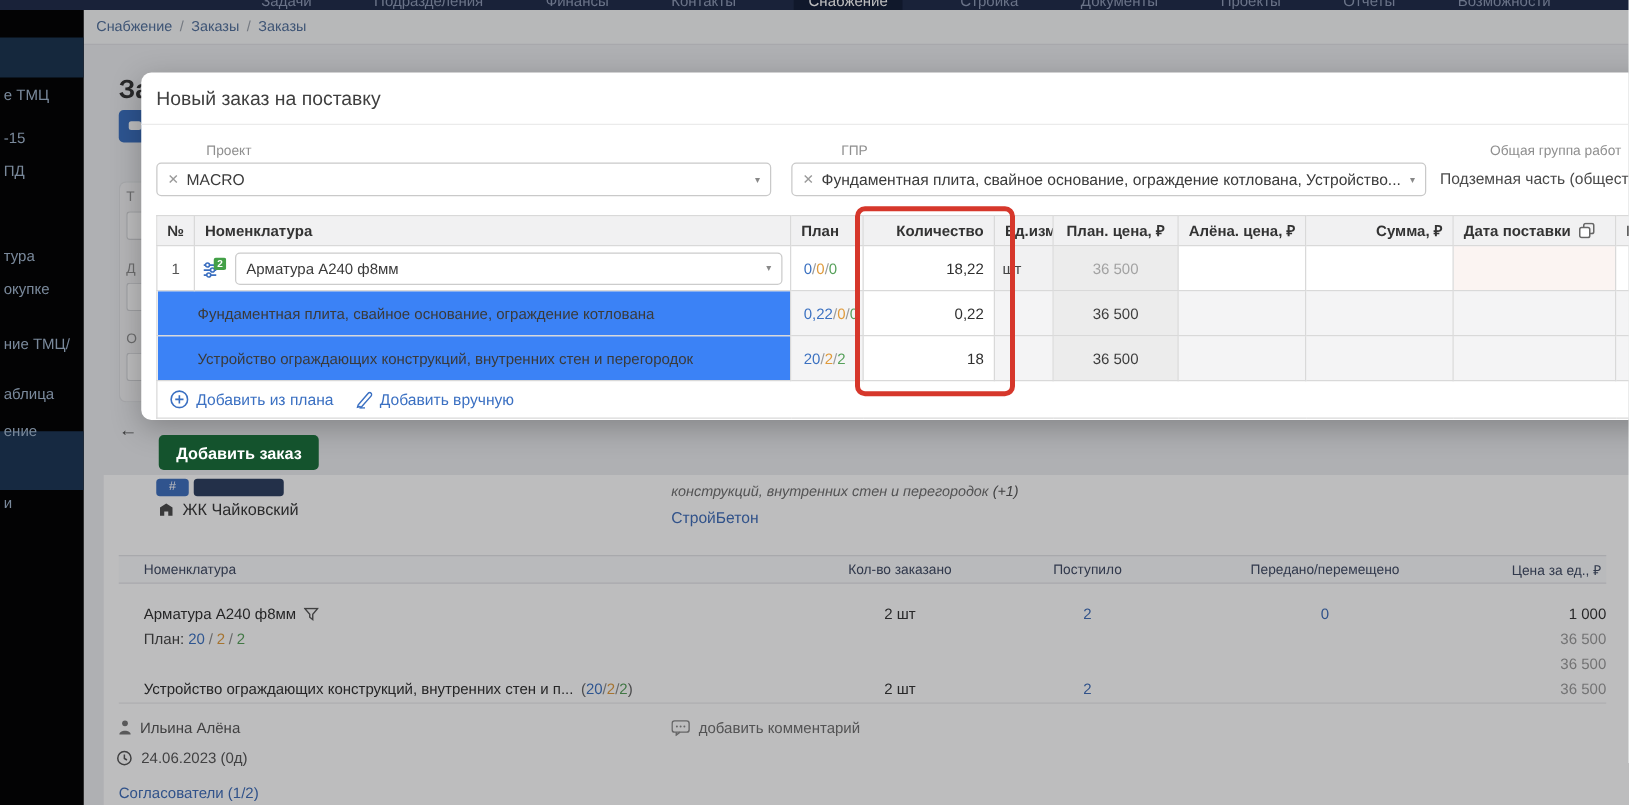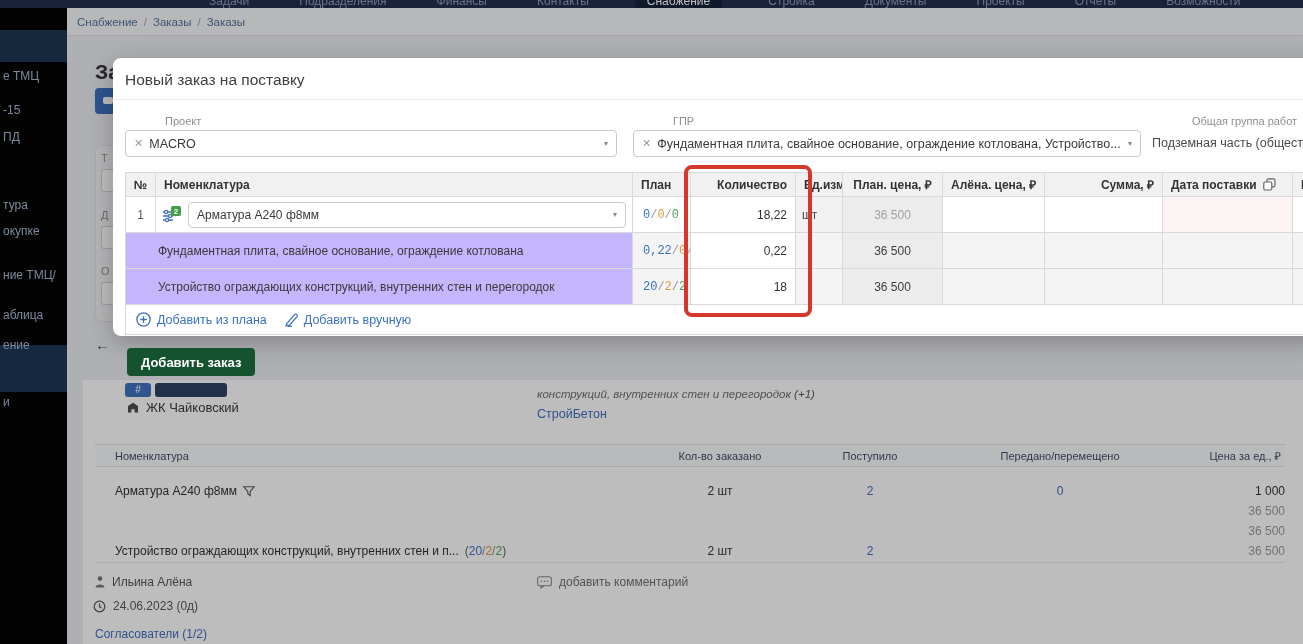--- a/index.html
+++ b/index.html
@@ -81,31 +81,31 @@
   th.th-num { text-align:center; padding:0 2px; }
   th.th-qty, th.th-sum { text-align:right; }
   th.th-pprice, th.th-fact { text-align:center; }
   th.th-date .th-date-inner { display:flex; align-items:center; gap:6px; }
   td.c-num { text-align:center; color:#555; }
   td.c-nomen { padding:0 6px; }
   .nomen-inner { display:flex; align-items:center; gap:7px; }
   .select-box { flex:1; height:26px; border:1px solid #ccc; border-radius:4px; display:flex; align-items:center; padding:0 8px; gap:6px; }
   .select-box .sel-text { flex:1; color:#3a3a3a; white-space:nowrap; overflow:hidden; }
   .select-box .caret { color:#888; font-size:8px; }
-  td.c-plan { padding-left:10px; white-space:nowrap;font-family:Liberation Mono, monospace; }
+  td.c-plan { padding-left:10px; white-space:nowrap; }
   .plan3 .s { color:#999; }
   .plan3 .b { color:#3b71c1; } .plan3 .o { color:#e09a3a; } .plan3 .g { color:#55a05a; }
   td.c-qty { text-align:right; padding-right:8px; background:#fff; color:#2f2f2f; }
   td.c-unit { padding-left:6px; background:#f1f1f2; color:#444; }
   td.c-pprice { text-align:center; background:#ececec; }
   tr.r1 td.c-pprice { color:#a2a2a2; }
   tr.sub td.c-pprice { color:#3d3d3d; }
   td.c-date-pink { background:#fbf4f2; }
   tr.sub td.bg { background:#f4f4f5; }
-  tr.sub td.c-name2 { background:#c4b5fd; padding-left:32px; color:#3a3a3a; }
+  tr.sub td.c-name2 { background:#3b82f6; padding-left:32px; color:#3a3a3a; }
   tr.links-row td { height:30px; border:1px solid #d9d9d9; padding:0 10px; }
   .links-inner { display:flex; align-items:center; gap:18px; }
   .add-link { display:flex; align-items:center; gap:6px; color:#3b70c2; font-size:12.5px; }
   .red-box { position:absolute; left:571px; top:107px; width:128px; height:152px; border:4px solid #d6372b; border-radius:8px; pointer-events:none; }
 
   .submit-btn { position:absolute; left:127px; top:348px; height:28px; padding:0 14px; background:#14532d; color:#fff; border:none; border-radius:4px; font-size:13px; font-weight:600; font-family:"Liberation Sans", sans-serif; cursor:pointer; }
 
   .icon { display:inline-block; flex:none; }
 </style>
 </head>
@@ -193,20 +193,24 @@
           <span>Арматура А240 ф8мм</span>
           <svg class="icon" width="12" height="11" viewBox="0 0 12 11">
               <path d="M0.8 0.8 H11.2 L7.2 5.4 V9.6 L4.8 7.8 V5.4 Z" fill="none" stroke="#555" stroke-width="1.1"></path>
             </svg>
         </div>
         <div class="ot-cell ot-c" style="grid-column:2;grid-row:1">2 шт</div>
         <div class="ot-cell ot-c blue-num" style="grid-column:3;grid-row:1">2</div>
         <div class="ot-cell ot-c blue-num" style="grid-column:4;grid-row:1">0</div>
         <div class="ot-cell ot-r" style="grid-column:5;grid-row:1">1 000</div>
 
+        <div class="ot-cell plan-line" style="grid-column:1;grid-row:2">
+          <span>План:</span>
+          <span class="pl-b">20</span><span class="pl-s">/</span><span class="pl-o">2</span><span class="pl-s">/</span><span class="pl-g">2</span>
+        </div>
         <div class="ot-cell ot-r gray-val" style="grid-column:5;grid-row:2">36 500</div>
 
         <div class="ot-cell ot-r gray-val" style="grid-column:5;grid-row:3">36 500</div>
 
         <div class="ot-cell ot-name" style="grid-column:1;grid-row:4">
           <span>Устройство ограждающих конструкций, внутренних стен и п...</span>
           <span style="color:#666">
             <span>(</span><span class="pl-b">20</span><span style="color:#8a8a8a">/</span><span class="pl-o">2</span><span style="color:#8a8a8a">/</span><span class="pl-g">2</span><span>)</span>
           </span>
         </div>

